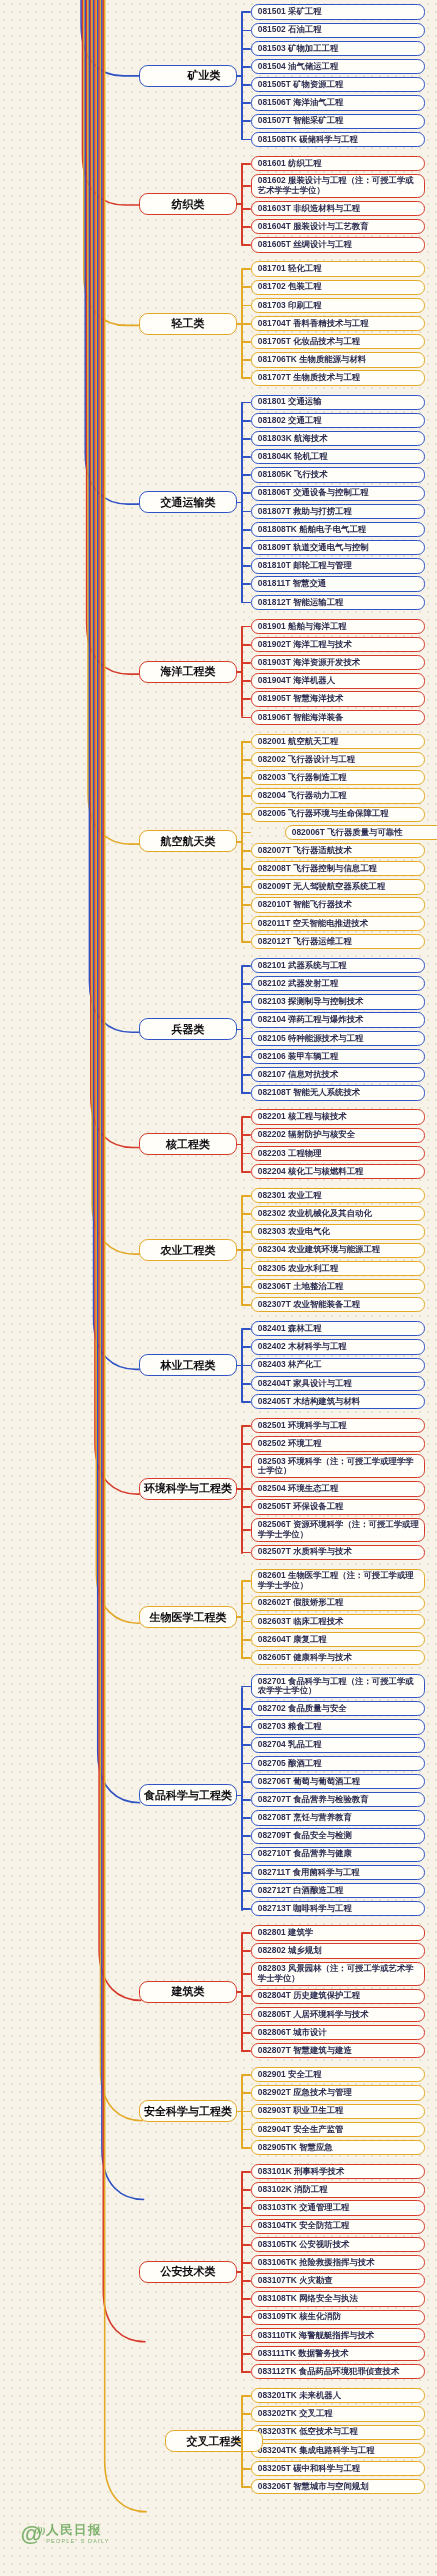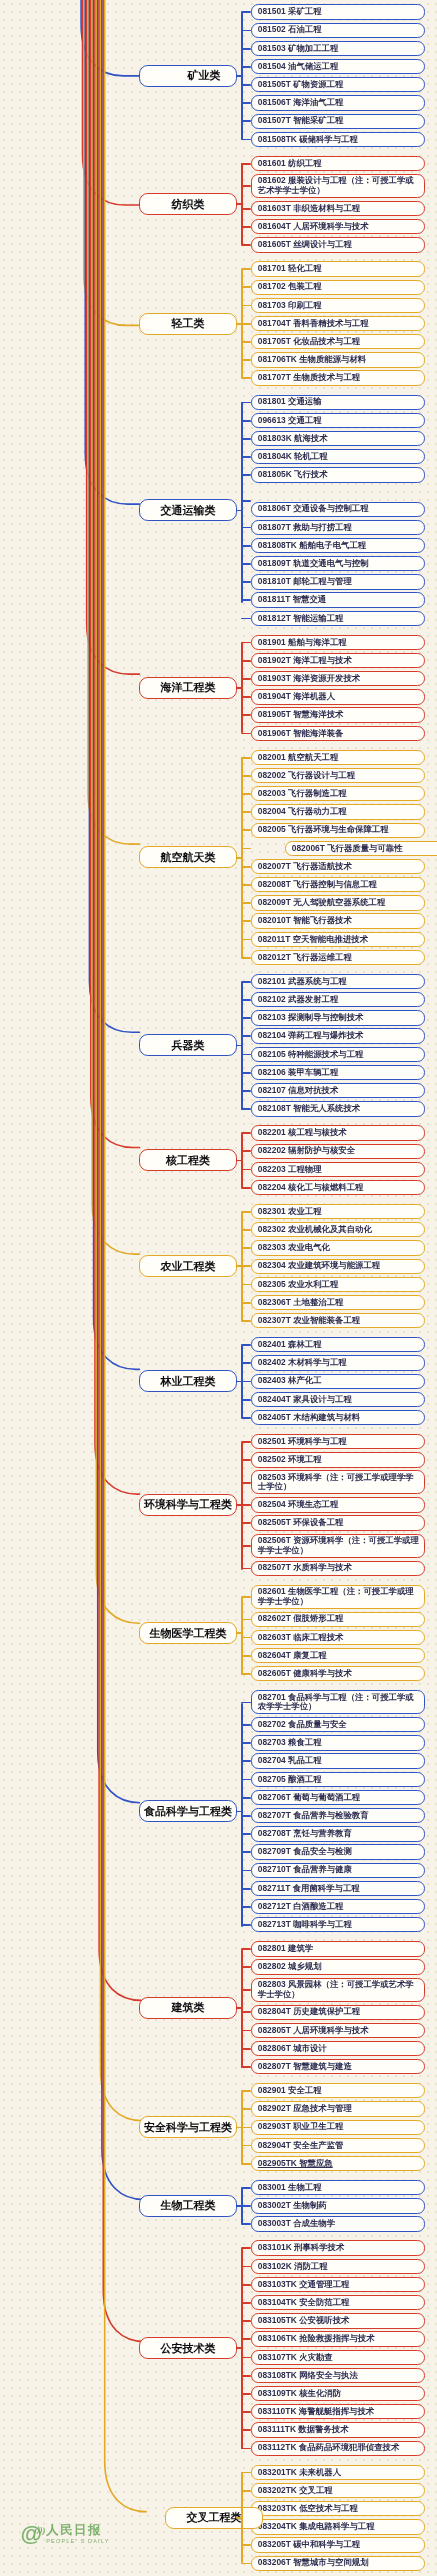--- a/index.html
+++ b/index.html
@@ -115,21 +115,21 @@
         <div class="row">
           <div class="stub" style="background: rgb(214, 58, 43);"></div>
           <div class="pill" style="border-color: rgb(214, 58, 43);">081602 服装设计与工程（注：可授工学或艺术学学士学位）</div>
         </div>
         <div class="row">
           <div class="stub" style="background: rgb(214, 58, 43);"></div>
           <div class="pill" style="border-color: rgb(214, 58, 43);">081603T 非织造材料与工程</div>
         </div>
         <div class="row">
           <div class="stub" style="background: rgb(214, 58, 43);"></div>
-          <div class="pill" style="border-color: rgb(214, 58, 43);">081604T 人居环境科学与技术</div>
+          <div class="pill" style="border-color: rgb(214, 58, 43);">081604T 服装设计与工艺教育</div>
         </div>
         <div class="row">
           <div class="stub" style="background: rgb(214, 58, 43);"></div>
           <div class="pill" style="border-color: rgb(214, 58, 43);">081605T 丝绸设计与工程</div>
         </div>
       </div>
       <div class="catnode" style="border-color: rgb(214, 58, 43);">纺织类</div>
       <div class="nodelink" style="background: rgb(214, 58, 43); top: 50%;"></div>
       <div class="spine" style="background: rgb(214, 58, 43); top: 7.7px; height: 82px;"></div>
     </div>
@@ -169,37 +169,37 @@
       <div class="spine" style="background: rgb(227, 168, 36); top: 7.7px; height: 109px;"></div>
     </div>
     <div class="group">
       <div class="items">
         <div class="row">
           <div class="stub" style="background: rgb(47, 82, 197);"></div>
           <div class="pill" style="border-color: rgb(47, 82, 197);">081801 交通运输</div>
         </div>
         <div class="row">
           <div class="stub" style="background: rgb(47, 82, 197);"></div>
-          <div class="pill" style="border-color: rgb(47, 82, 197);">096613 交通工程</div>
+          <div class="pill" style="border-color: rgb(47, 82, 197);">081802 交通工程</div>
         </div>
         <div class="row">
           <div class="stub" style="background: rgb(47, 82, 197);"></div>
           <div class="pill" style="border-color: rgb(47, 82, 197);">081803K 航海技术</div>
         </div>
         <div class="row">
           <div class="stub" style="background: rgb(47, 82, 197);"></div>
           <div class="pill" style="border-color: rgb(47, 82, 197);">081804K 轮机工程</div>
         </div>
         <div class="row">
           <div class="stub" style="background: rgb(47, 82, 197);"></div>
           <div class="pill" style="border-color: rgb(47, 82, 197);">081805K 飞行技术</div>
         </div>
         <div class="row">
           <div class="stub" style="background: rgb(47, 82, 197);"></div>
-          <div class="pill" style="border-color: rgb(47, 82, 197); margin-top: 16px;">081806T 交通设备与控制工程</div>
+          <div class="pill" style="border-color: rgb(47, 82, 197);">081806T 交通设备与控制工程</div>
         </div>
         <div class="row">
           <div class="stub" style="background: rgb(47, 82, 197);"></div>
           <div class="pill" style="border-color: rgb(47, 82, 197);">081807T 救助与打捞工程</div>
         </div>
         <div class="row">
           <div class="stub" style="background: rgb(47, 82, 197);"></div>
           <div class="pill" style="border-color: rgb(47, 82, 197);">081808TK 船舶电子电气工程</div>
         </div>
         <div class="row">
@@ -602,45 +602,26 @@
         <div class="row">
           <div class="stub" style="background: rgb(227, 168, 36);"></div>
           <div class="pill" style="border-color: rgb(227, 168, 36);">082903T 职业卫生工程</div>
         </div>
         <div class="row">
           <div class="stub" style="background: rgb(227, 168, 36);"></div>
           <div class="pill" style="border-color: rgb(227, 168, 36);">082904T 安全生产监管</div>
         </div>
         <div class="row">
           <div class="stub" style="background: rgb(227, 168, 36);"></div>
-          <div class="pill" style="border-color: rgb(227, 168, 36); text-decoration: underline;">082905TK 智慧应急</div>
+          <div class="pill" style="border-color: rgb(227, 168, 36);">082905TK 智慧应急</div>
         </div>
       </div>
       <div class="catnode" style="border-color: rgb(227, 168, 36);">安全科学与工程类</div>
       <div class="nodelink" style="background: rgb(227, 168, 36); top: 50%;"></div>
       <div class="spine" style="background: rgb(227, 168, 36); top: 7.7px; height: 73px;"></div>
-    </div>
-    <div class="group">
-      <div class="items">
-        <div class="row">
-          <div class="stub" style="background: rgb(47, 82, 197);"></div>
-          <div class="pill" style="border-color: rgb(47, 82, 197);">083001 生物工程</div>
-        </div>
-        <div class="row">
-          <div class="stub" style="background: rgb(47, 82, 197);"></div>
-          <div class="pill" style="border-color: rgb(47, 82, 197);">083002T 生物制药</div>
-        </div>
-        <div class="row">
-          <div class="stub" style="background: rgb(47, 82, 197);"></div>
-          <div class="pill" style="border-color: rgb(47, 82, 197);">083003T 合成生物学</div>
-        </div>
-      </div>
-      <div class="catnode" style="border-color: rgb(47, 82, 197);">生物工程类</div>
-      <div class="nodelink" style="background: rgb(47, 82, 197); top: 50%;"></div>
-      <div class="spine" style="background: rgb(47, 82, 197); top: 7.7px; height: 36px;"></div>
     </div>
     <div class="group">
       <div class="items">
         <div class="row">
           <div class="stub" style="background: rgb(214, 58, 43);"></div>
           <div class="pill" style="border-color: rgb(214, 58, 43);">083101K 刑事科学技术</div>
         </div>
         <div class="row">
           <div class="stub" style="background: rgb(214, 58, 43);"></div>
           <div class="pill" style="border-color: rgb(214, 58, 43);">083102K 消防工程</div>

